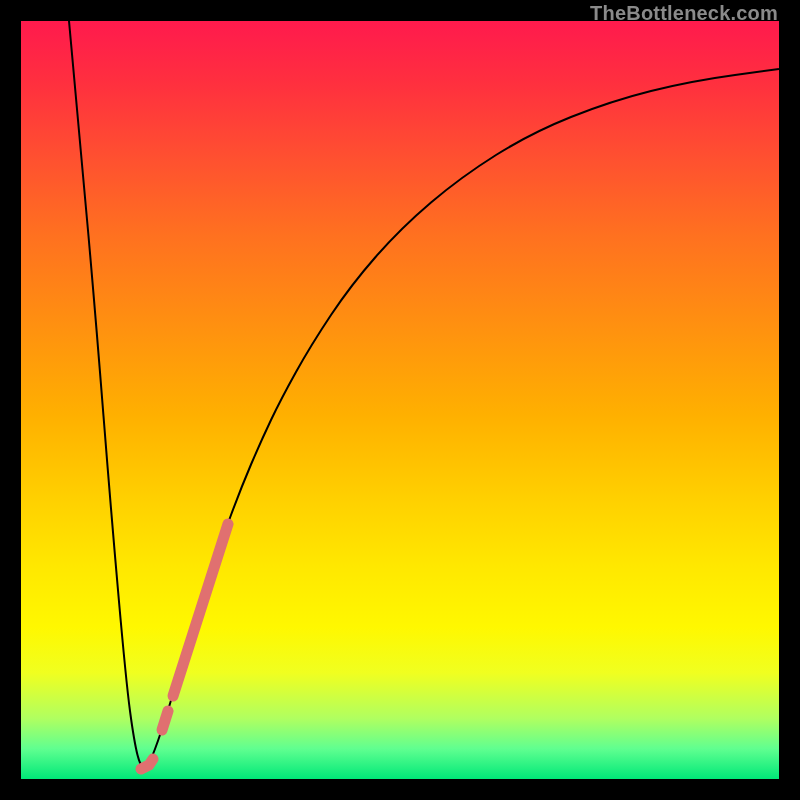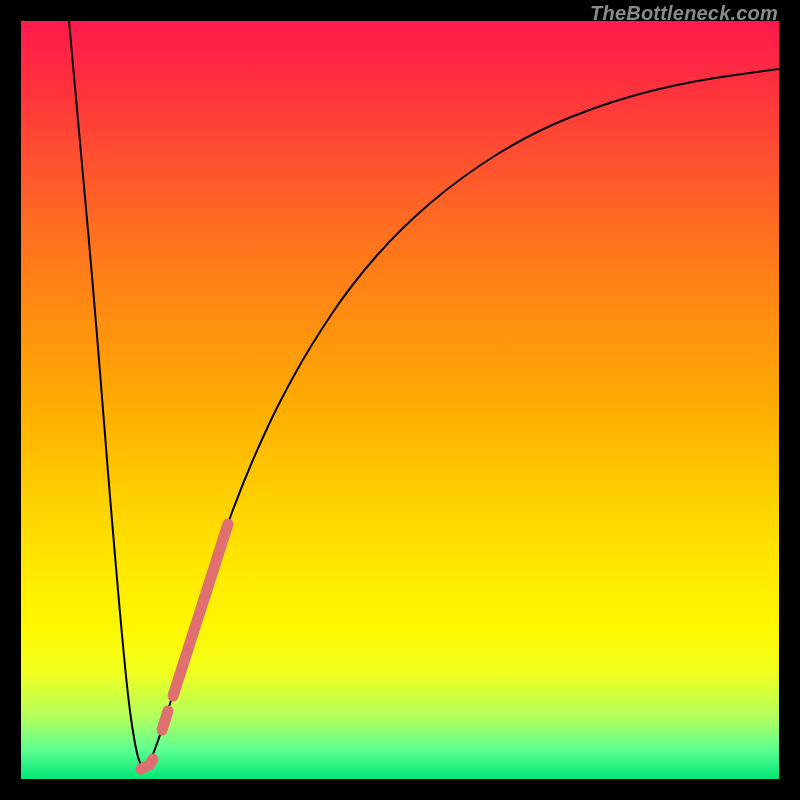--- a/index.html
+++ b/index.html
@@ -45,21 +45,20 @@
   }
   .watermark {
     position: absolute;
     top: 2px;
     right: 22px;
     font-size: 20px;
     font-weight: bold;
     color: #8a8a8a;
     font-family: Arial, sans-serif;
     letter-spacing: 0.2px;
-    font-style: italic;
   }
 </style>
 </head>
 <body>
 
 <div class="chart-container">
   <div class="plot-area">
     <svg class="curve-svg" viewBox="0 0 758 758">
       <path fill="none" stroke="#000" stroke-width="2" d="M 48 0 Q 60 130 67.5 215 Q 75 300 82.5 395 Q 90 490 97.5 575 Q 105 660 109 690 Q 113 720 116.5 734 Q 120 748 124 746 Q 128 744 134 728 Q 140 712 147.5 687.5 Q 155 663 162.5 638.5 Q 170 614 177.5 589.5 Q 185 565 192.5 543 Q 200 521 210 494 Q 220 467 230 443.5 Q 240 420 250 399 Q 260 378 275 351 Q 290 324 310 294 Q 330 264 355 235.5 Q 380 207 410 181.5 Q 440 156 475 134 Q 510 112 550 96 Q 590 80 630 70 Q 670 60 714 54 L 758 48" id="main-path"></path>
       <g id="highlight-group">

